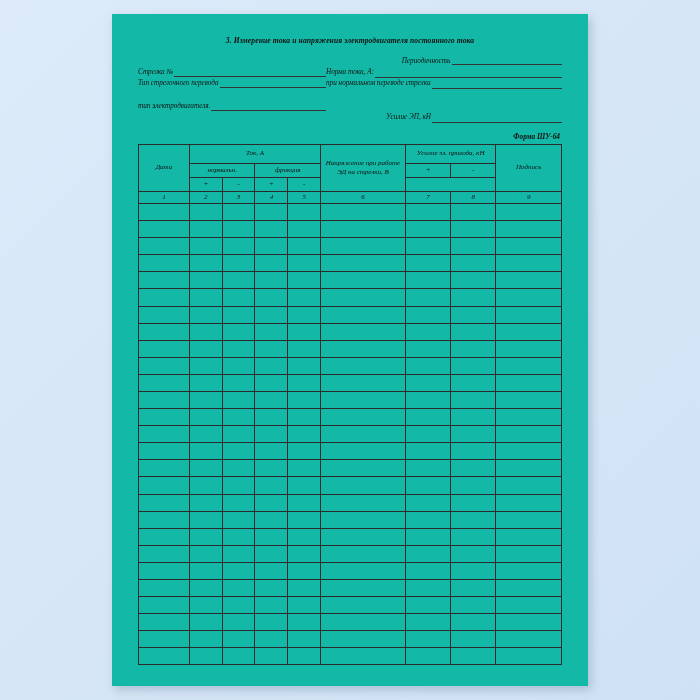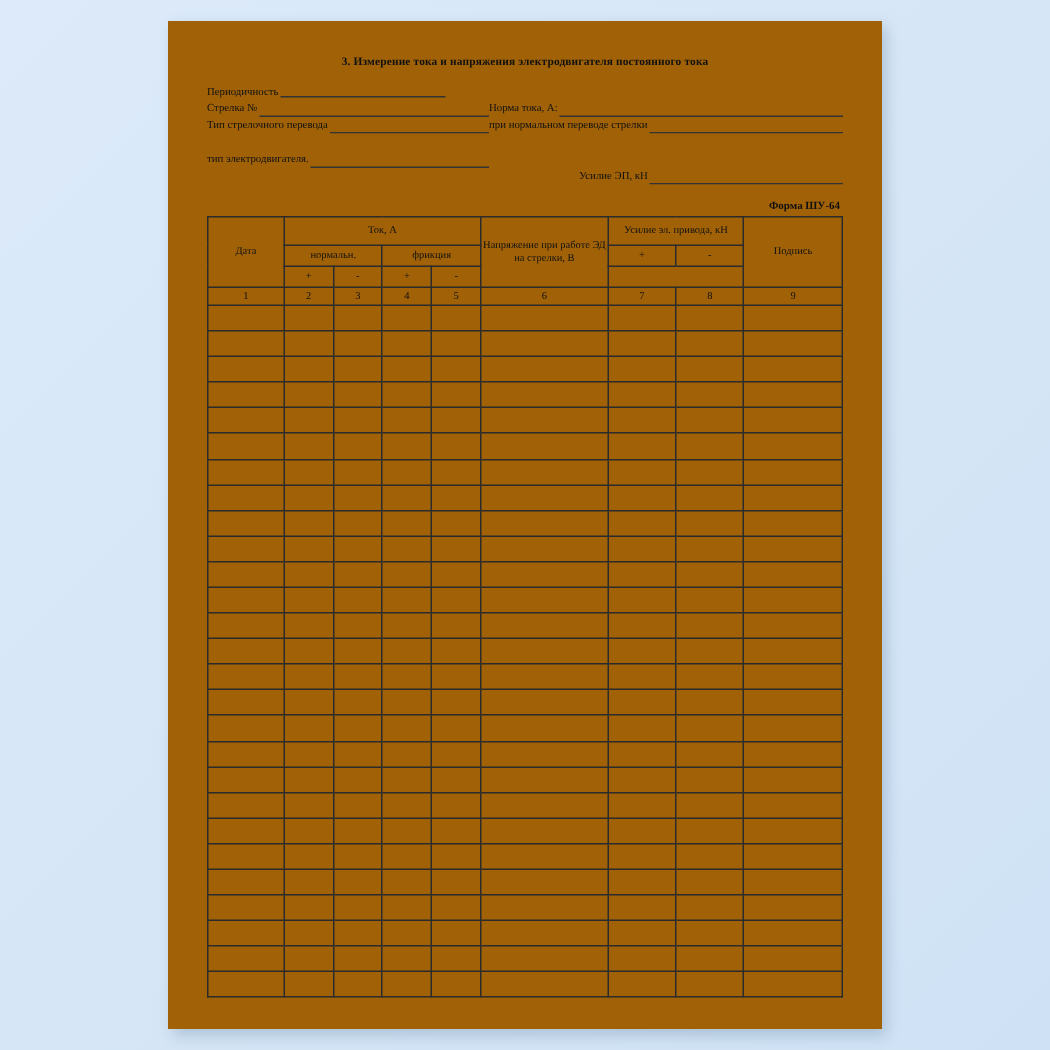--- a/index.html
+++ b/index.html
@@ -18,39 +18,40 @@
     left: 0; top: 0;
     width: 700px; height: 700px;
     background: linear-gradient(135deg, #dceafa 0%, #d6e6f6 50%, #cfe2f5 100%);
   }
   .sheet {
     position: absolute;
     left: 112px;
     top: 14px;
     width: 476px;
     height: 672px;
-    background: #a16207;
+    background: #14b8a6;
     box-shadow: 3px 4px 9px rgba(90,120,150,0.33);
+    font-style: italic;
   }
   .sheet-inner {
     position: absolute;
     left: 26px;
     top: 22px;
     width: 424px;
   }
   .doc-title {
     text-align: center;
     font-size: 7.6px;
     font-weight: bold;
     letter-spacing: 0.1px;
     margin: 0 0 12px 0;
     color: #111;
   }
   .periodicity-row {
-    text-align: left;
+    text-align: right;
     font-size: 7.2px;
     color: #111;
     margin-bottom: 2px;
   }
   .dotline {
     display: inline-block;
     border-bottom: 0.7px solid #333;
     height: 7px;
     vertical-align: bottom;
   }
@@ -60,21 +61,21 @@
     line-height: 11.2px;
   }
   .fl-row {
     display: flex;
     align-items: flex-end;
     height: 11.2px;
   }
   .fl-left {
     width: 188px;
     display: flex;
-    align-items: flex-end;
+    align-items: center;
     white-space: nowrap;
     overflow: hidden;
   }
   .fl-right {
     flex: 1;
     display: flex;
     align-items: flex-end;
     white-space: nowrap;
     overflow: hidden;
   }

